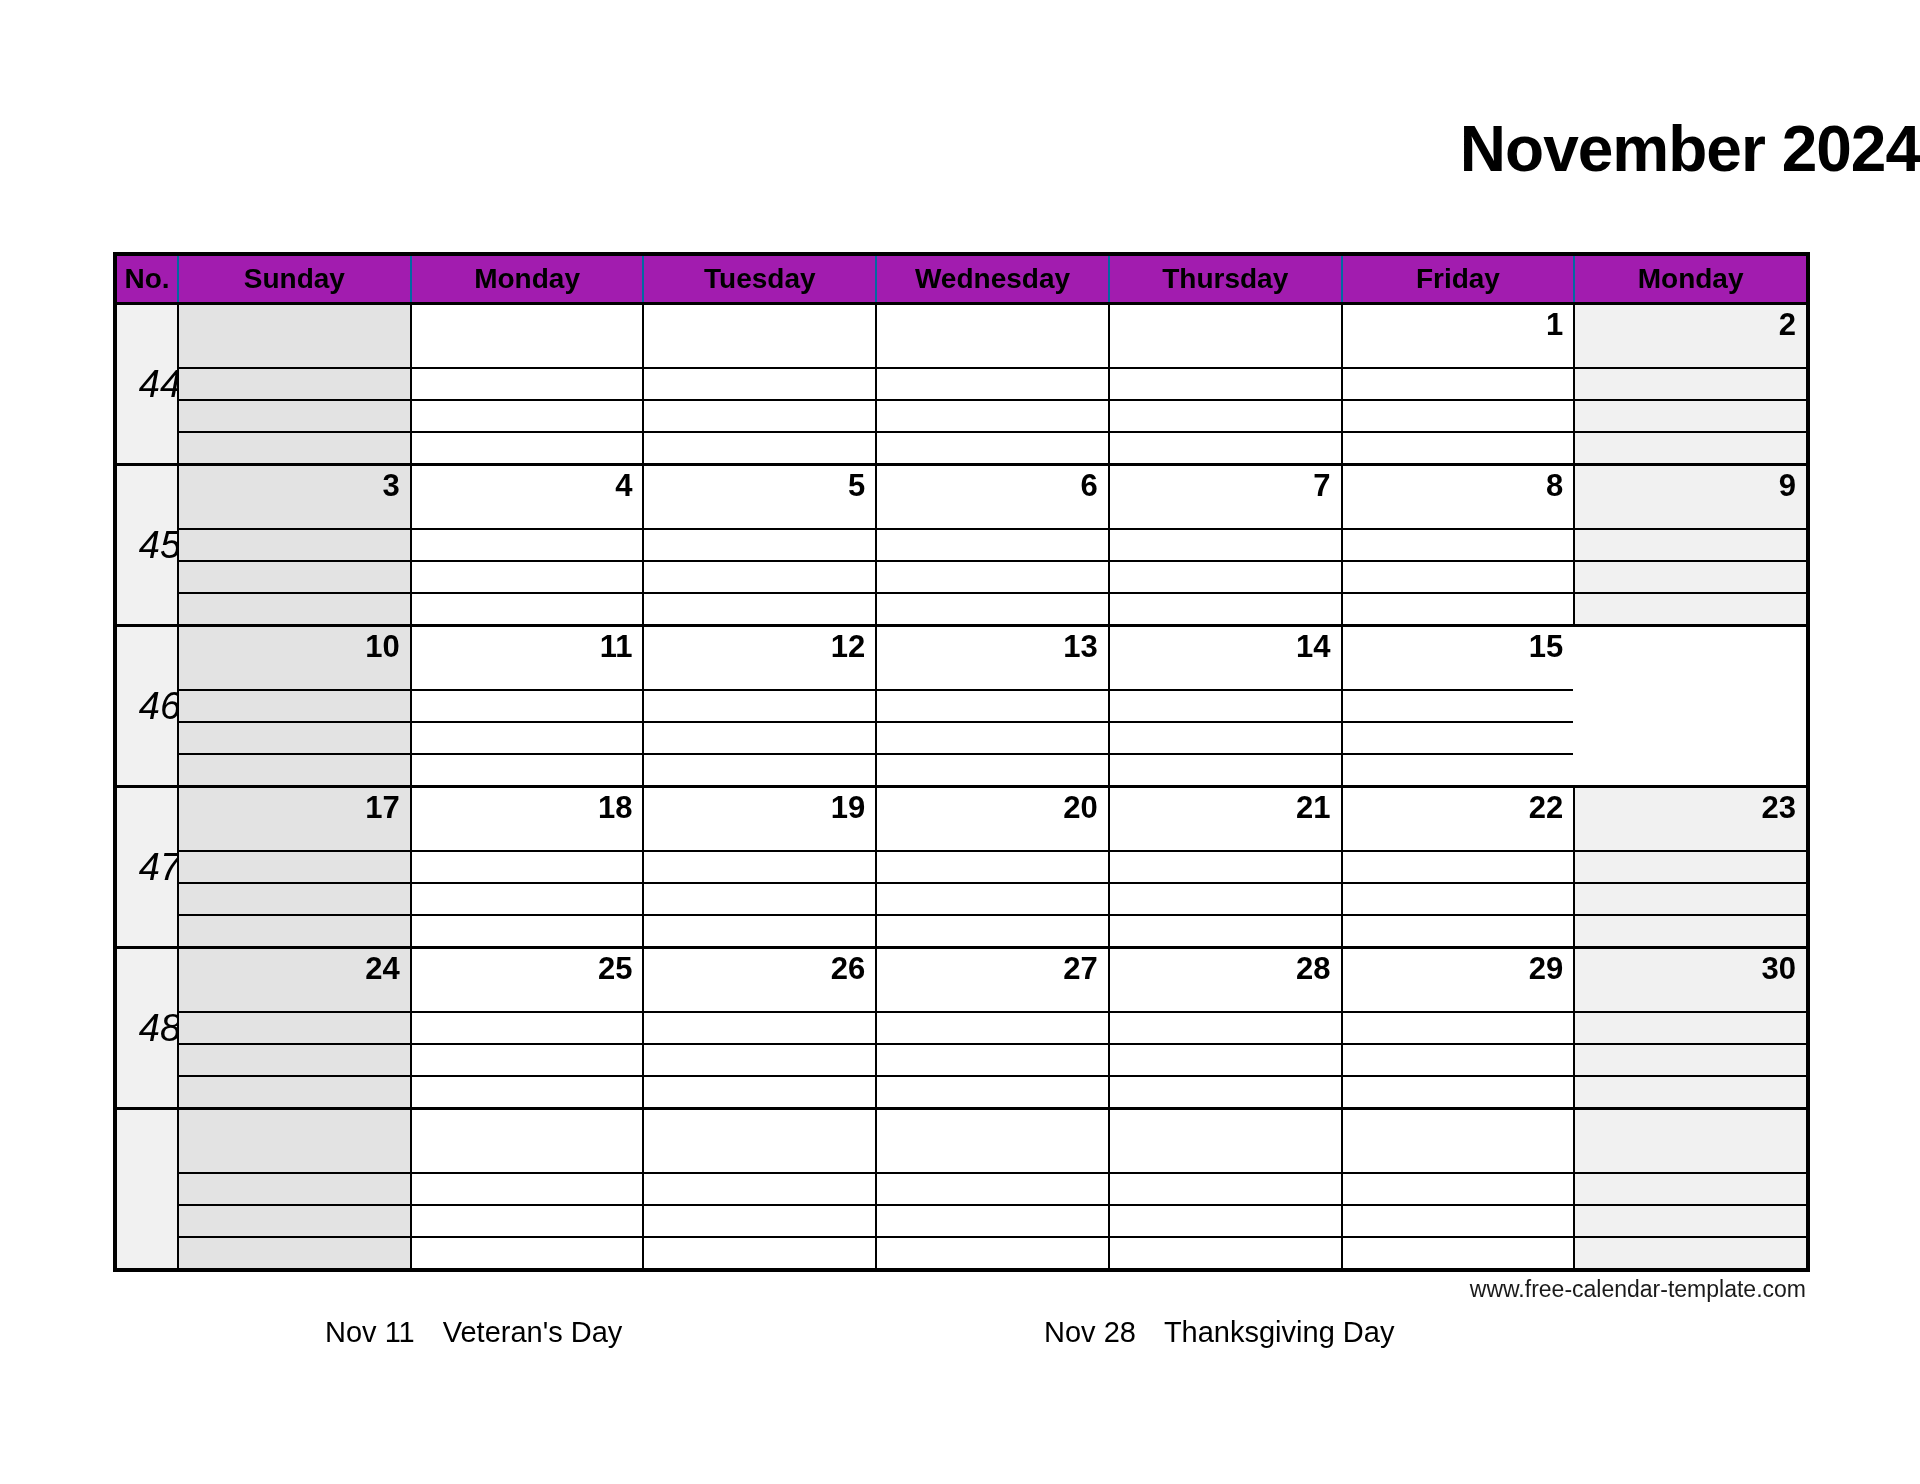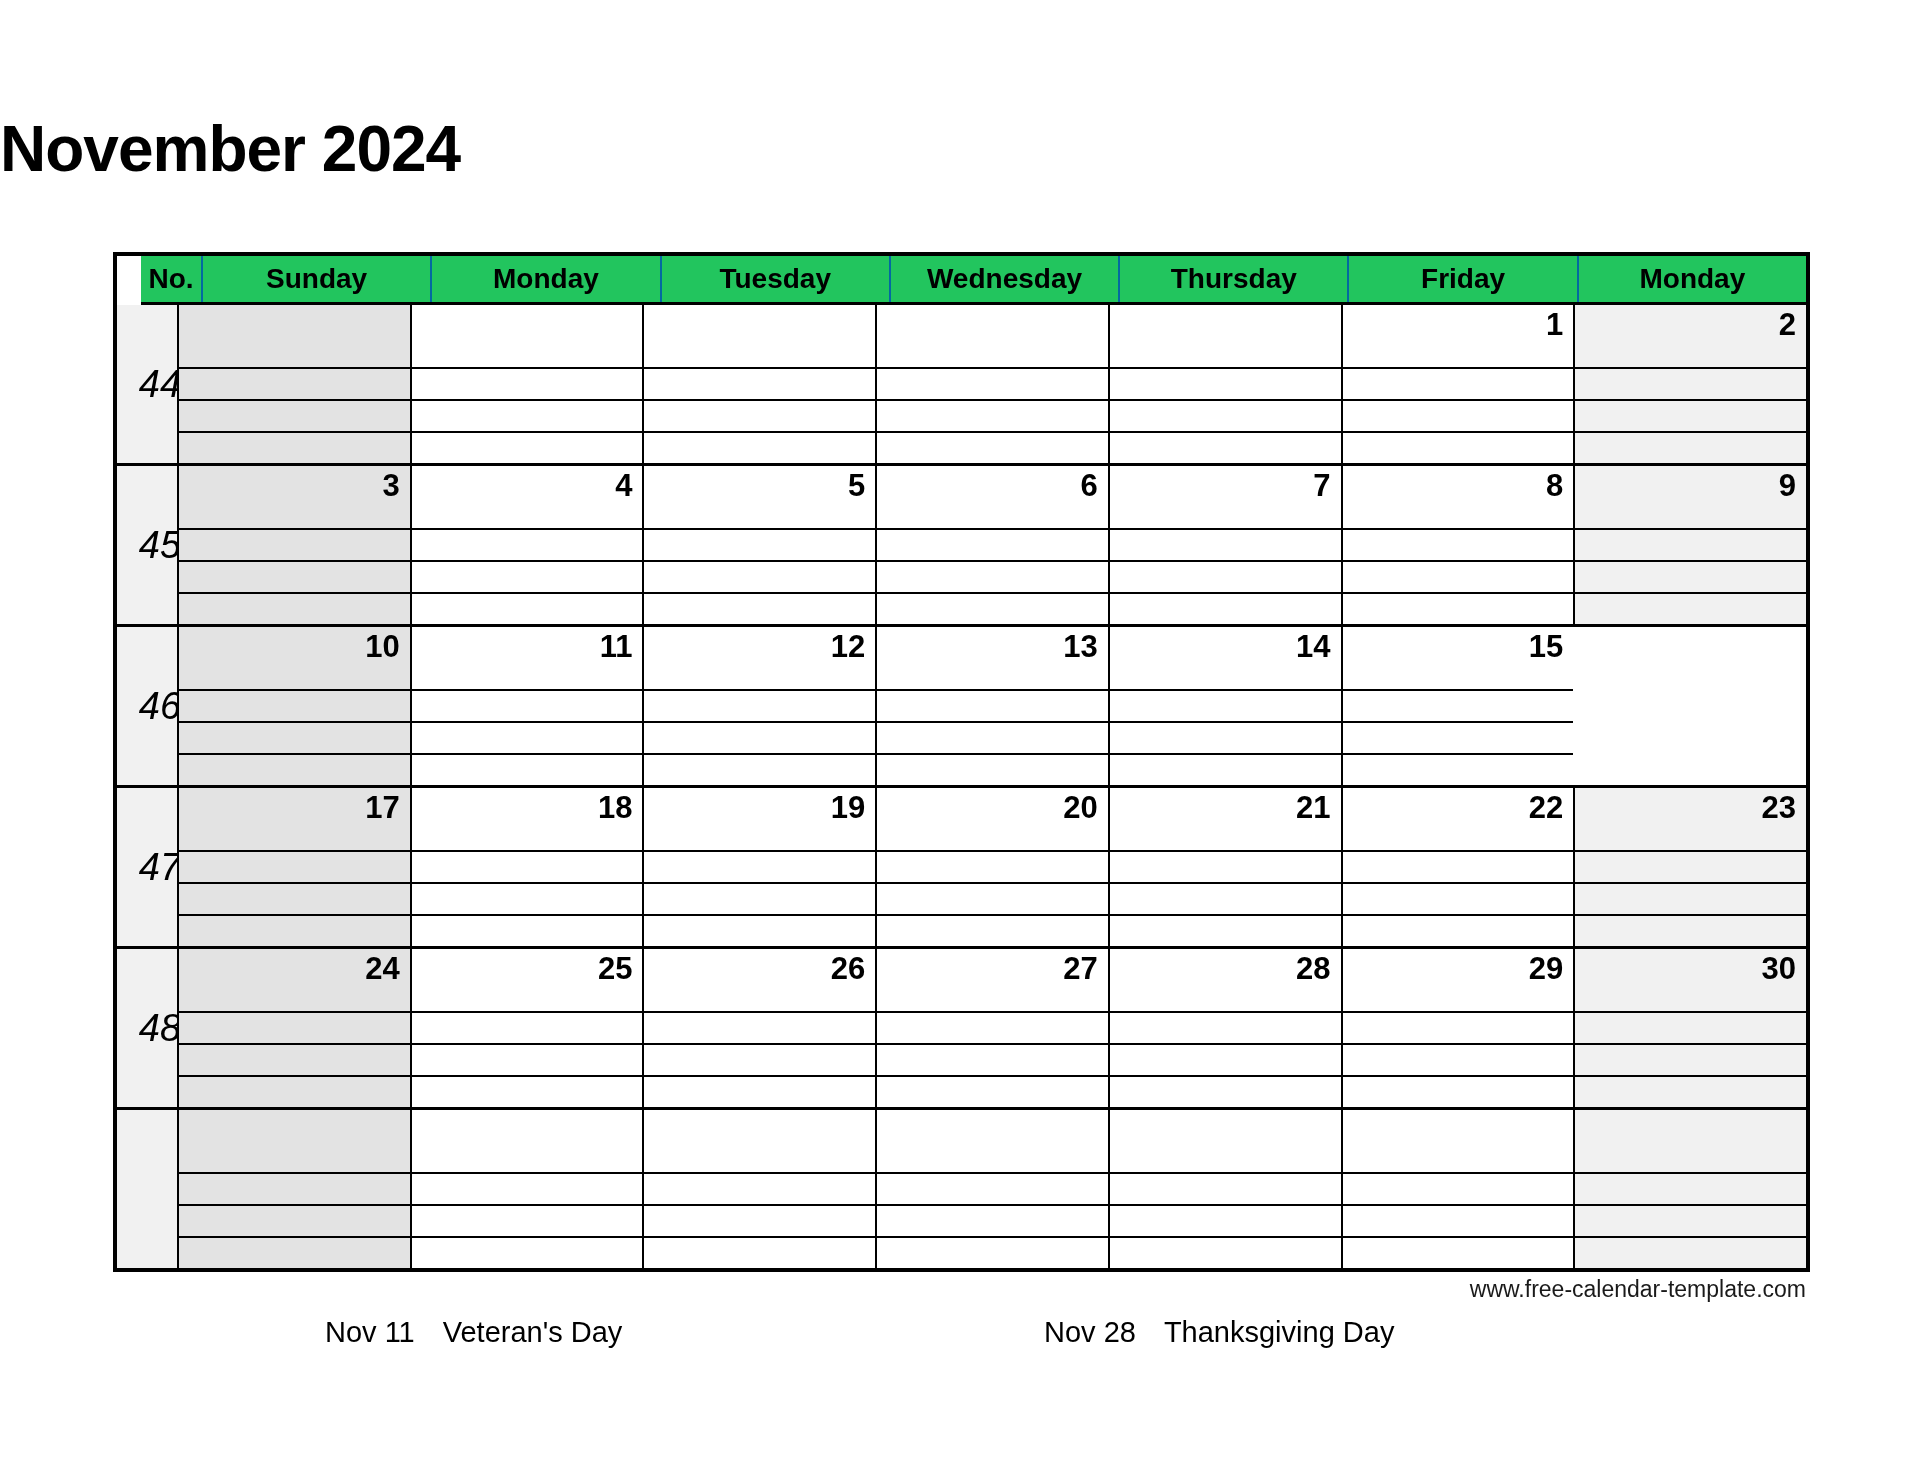--- a/index.html
+++ b/index.html
@@ -10,41 +10,40 @@
     background:#ffffff;
     font-family:"Liberation Sans", sans-serif;
     color:#000;
     overflow:hidden;
   }
   .title{
     position:absolute;
     top:112px;
     left:0;
     width:100%;
-    text-align:left;
+    text-align:right;
     font-size:64px;
     font-weight:bold;
     letter-spacing:-1px;
   }
   .calendar{
     position:absolute;
     left:113px;
     top:252px;
     width:1697px;
     border:4px solid #000;
     box-sizing:border-box;
     background:#fff;
   }
   .header-row{
     display:grid;
     grid-template-columns:60px repeat(7,1fr);
     height:46px;
-    background:#22c55e;
+    background:#a21caf;
     border-bottom:3px solid #000;
-    margin-left:24px;
   }
   .header-cell{
     display:flex;
     align-items:center;
     justify-content:center;
     font-weight:bold;
     font-size:28px;
     border-left:2px solid #0369a1;
     box-sizing:border-box;
     white-space:nowrap;

